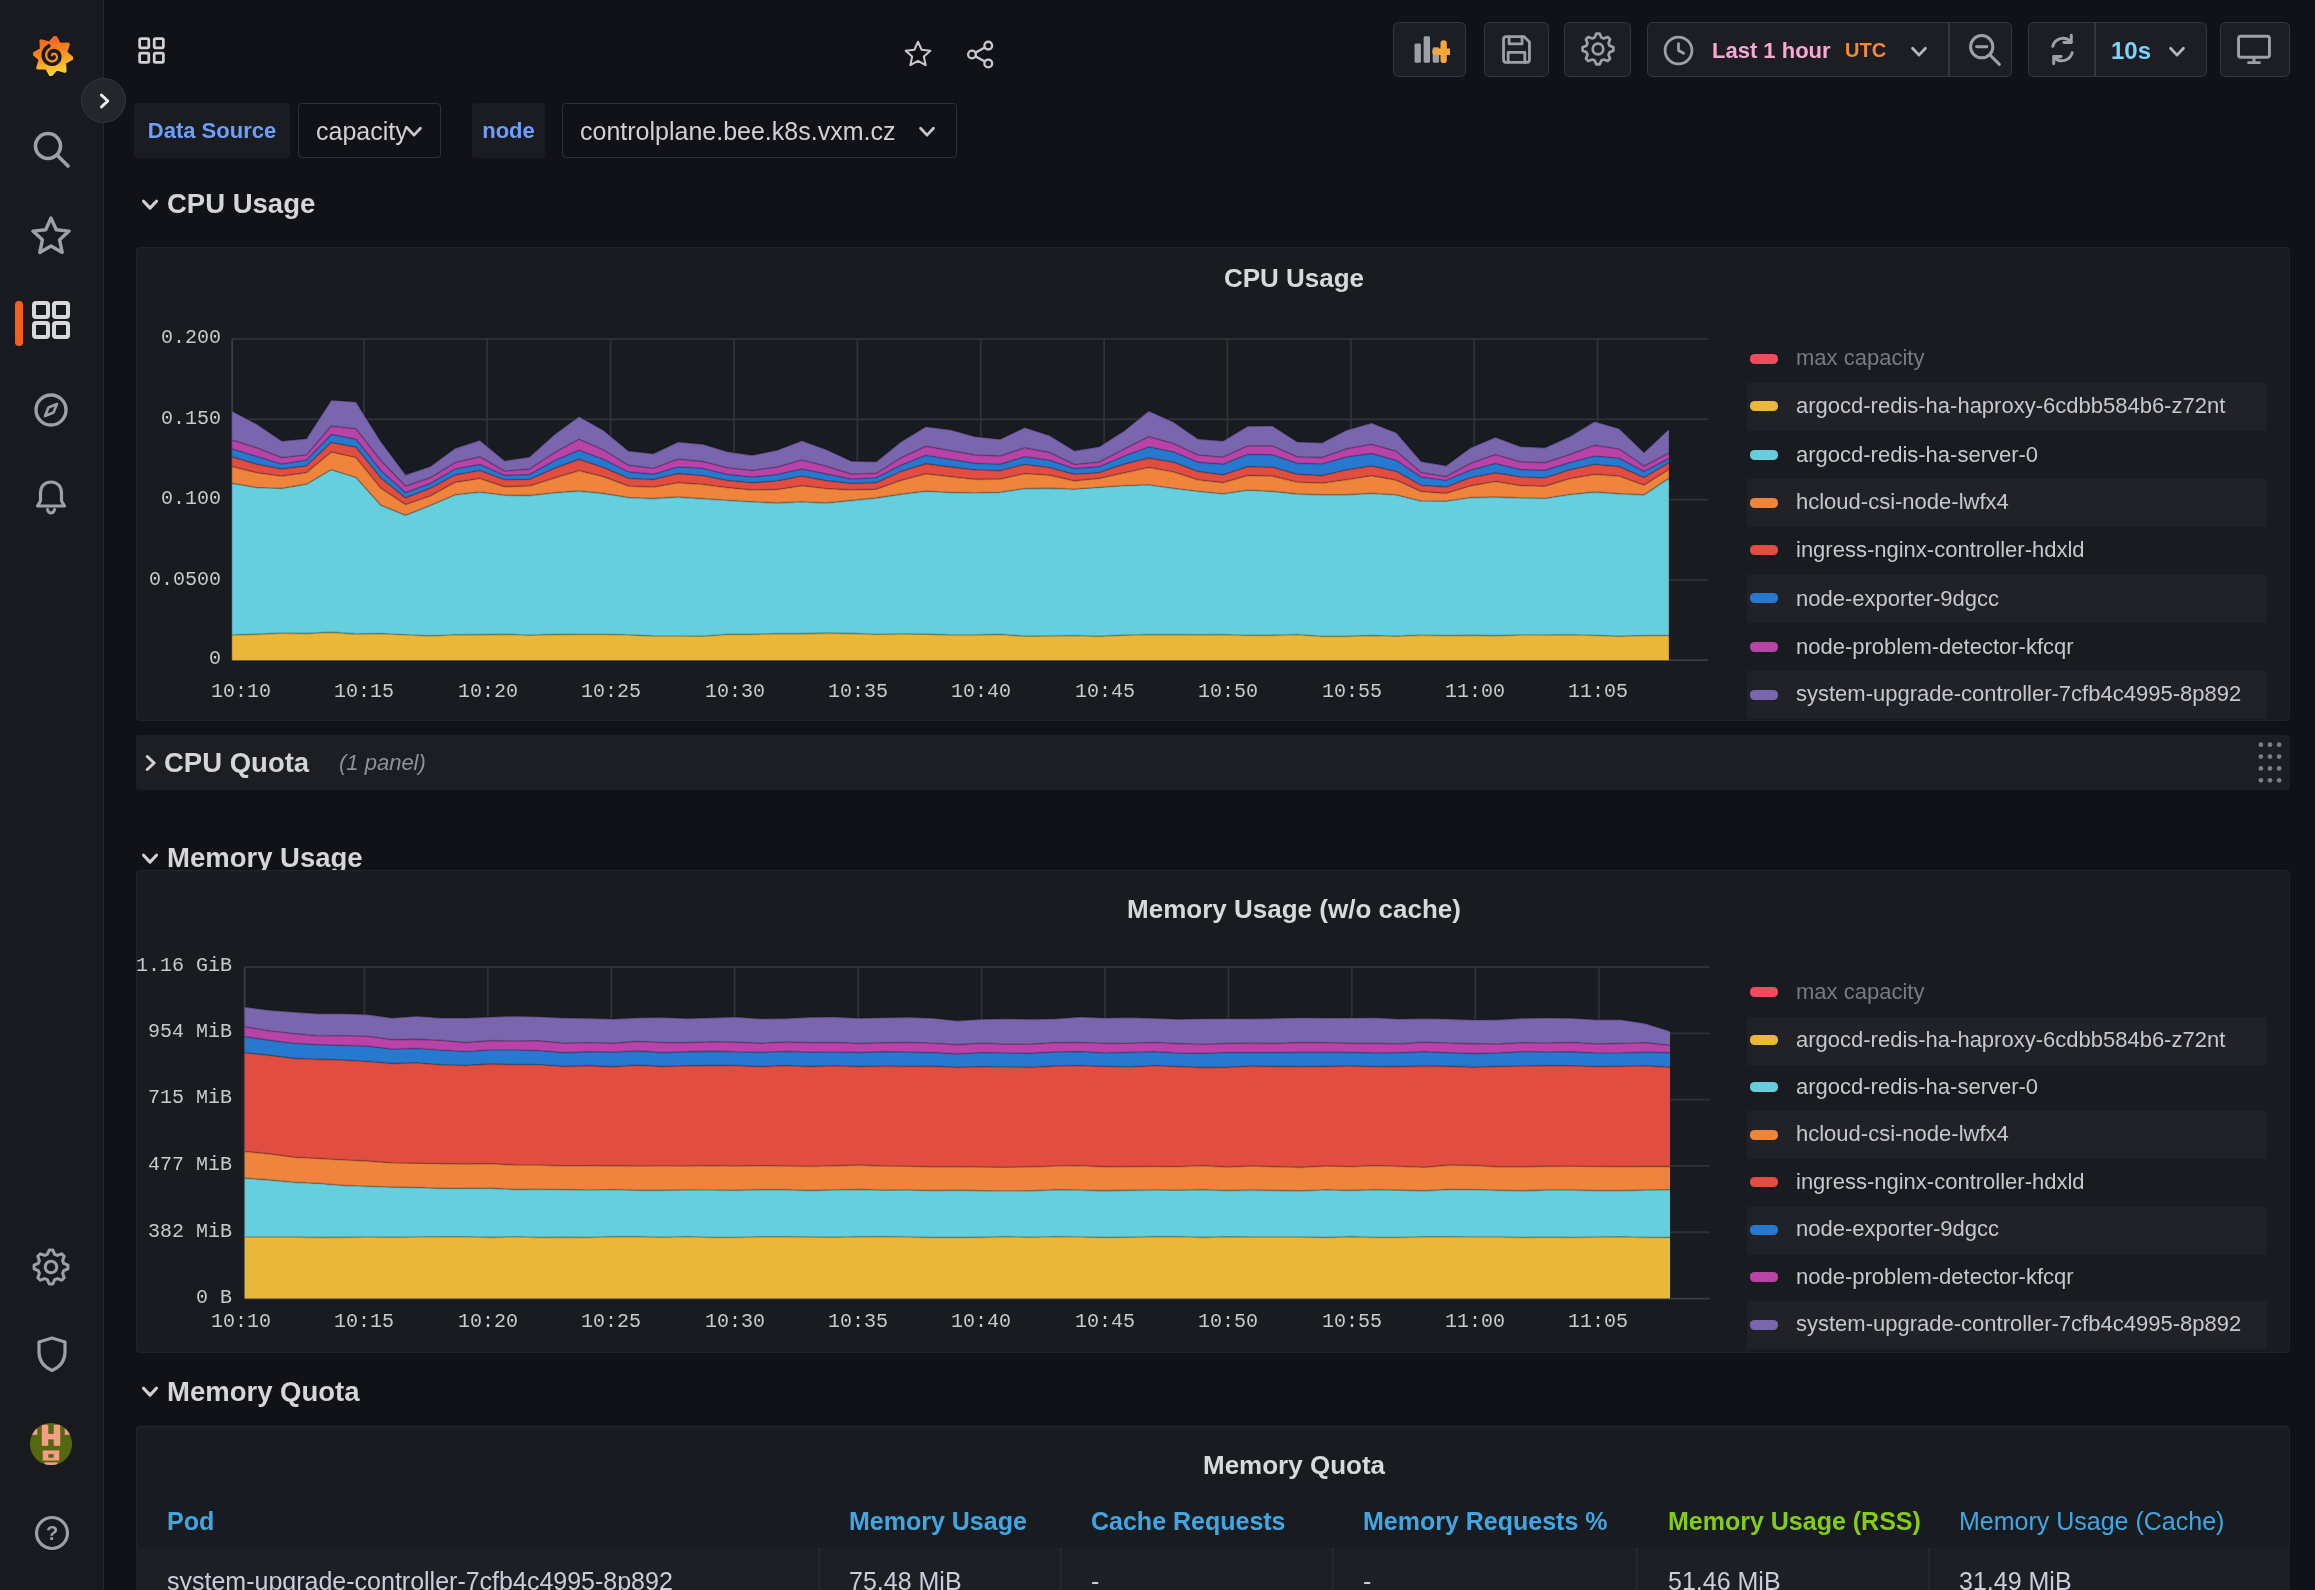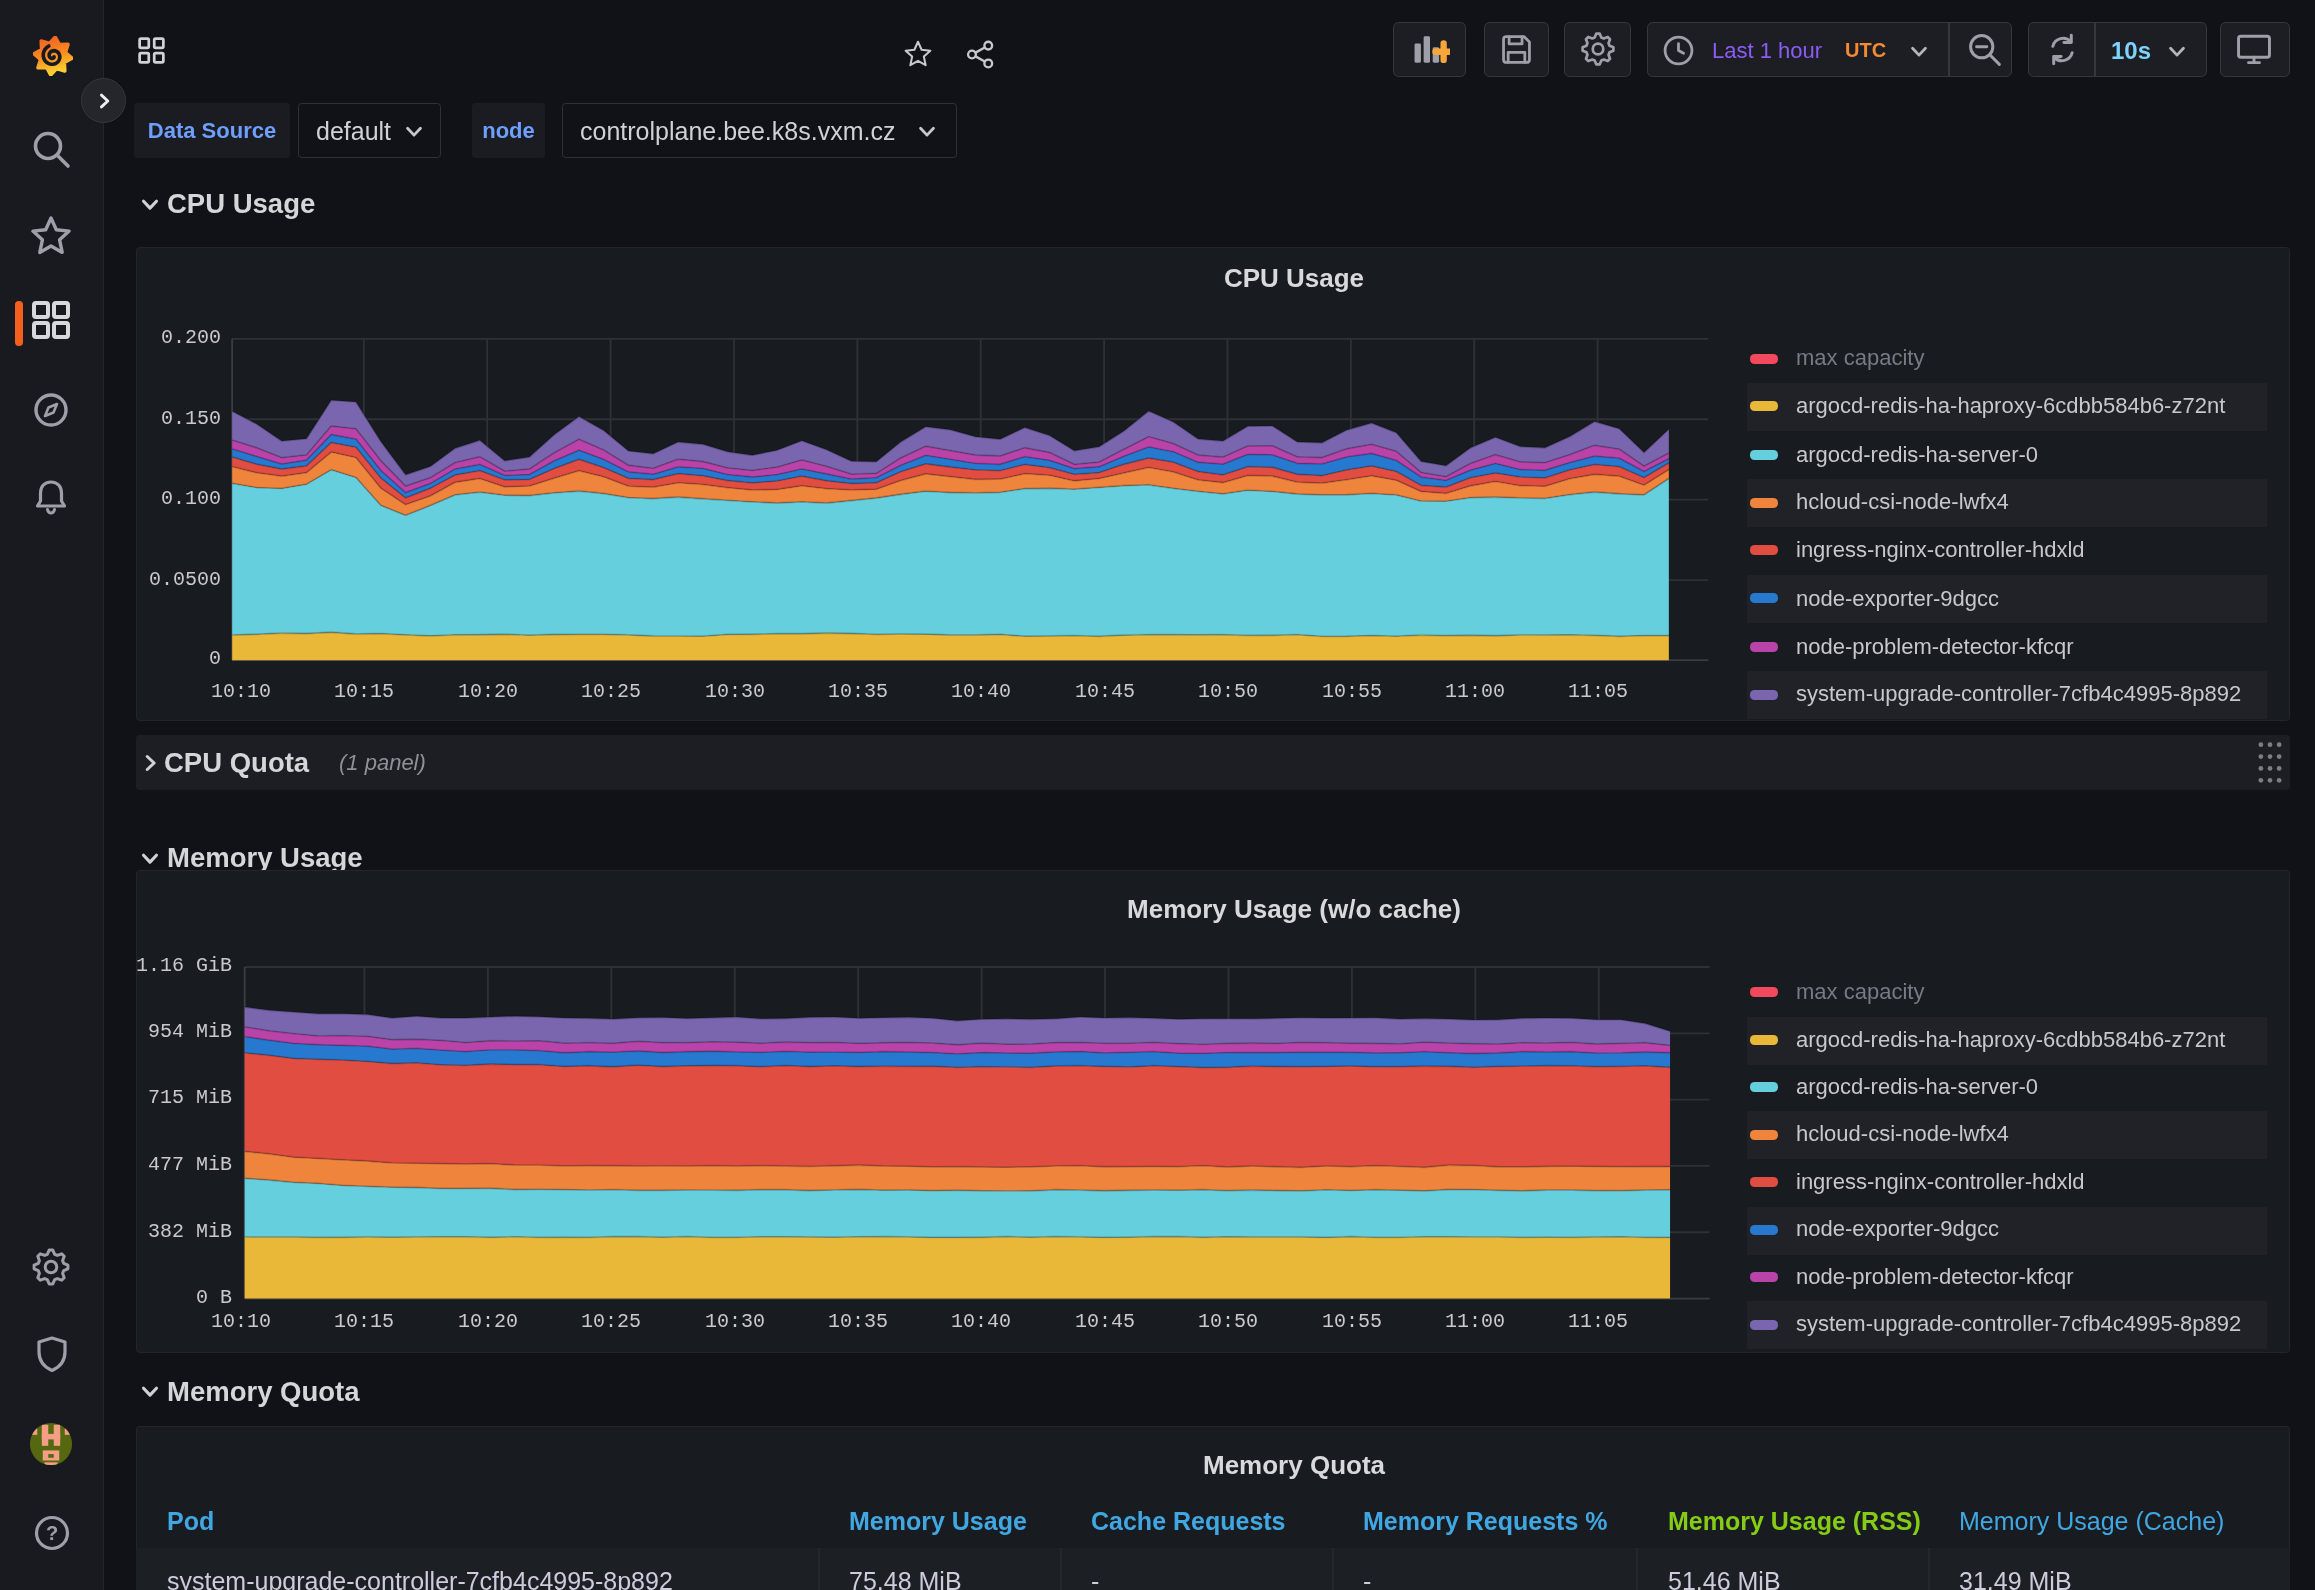--- a/index.html
+++ b/index.html
@@ -113,21 +113,21 @@
 <div class="btn" style="left:1564px;width:67px"></div>
 <svg style="position:absolute;left:1578px;top:29px" width="40" height="40" viewBox="0 0 44 44" fill="none" stroke-linecap="round" stroke-linejoin="round">
       <path d="M20.2,5.1 L23.8,5.1 L25.7,9.3 L28.3,10.4 L32.7,8.8 L35.2,11.3 L33.6,15.7 L34.7,18.3 L38.9,20.2 L38.9,23.8 L34.7,25.7 L33.6,28.3 L35.2,32.7 L32.7,35.2 L28.3,33.6 L25.7,34.7 L23.8,38.9 L20.2,38.9 L18.3,34.7 L15.7,33.6 L11.3,35.2 L8.8,32.7 L10.4,28.3 L9.3,25.7 L5.1,23.8 L5.1,20.2 L9.3,18.3 L10.4,15.7 L8.8,11.3 L11.3,8.8 L15.7,10.4 L18.3,9.3 Z" stroke="#9da0a8" stroke-width="3" fill="none" stroke-linejoin="round"></path>
       <circle cx="22" cy="22" r="5.8" stroke="#9da0a8" stroke-width="3" fill="none"></circle>
     </svg>
 <div class="btn" style="left:1647px;width:365px"></div>
 <svg style="position:absolute;left:1660px;top:32px" width="37" height="37" viewBox="0 0 40 40" fill="none" stroke-linecap="round" stroke-linejoin="round">
       <circle cx="20" cy="20" r="14.5" stroke="#9da0a8" stroke-width="3"></circle>
       <path d="M20 12.5 L20 20 L25.5 23" stroke="#9da0a8" stroke-width="3"></path>
     </svg>
-<div style="position:absolute;left:1712px;top:38px;font-size:22px;font-weight:400;color:#8b5cf6">Last 1 hour</div>
+<div style="position:absolute;left:1712px;top:38px;font-size:22px;font-weight:700;color:#f9a8d4">Last 1 hour</div>
 <div style="position:absolute;left:1845px;top:39px;font-size:20px;font-weight:700;color:#f58a33">UTC</div>
 <svg style="position:absolute;left:1907px;top:39px" width="24" height="24" viewBox="0 0 26 26" fill="none" stroke-linecap="round" stroke-linejoin="round">
       <path d="M6 10 L13 17.5 L20 10" stroke="#b4b6bc" stroke-width="3"></path>
     </svg>
 <div style="position:absolute;left:1948px;top:23px;width:1.8px;height:53px;background:#34373d"></div>
 <svg style="position:absolute;left:1965px;top:30px" width="39" height="39" viewBox="0 0 42 42" fill="none" stroke-linecap="round" stroke-linejoin="round">
       <circle cx="18" cy="18" r="12" stroke="#9da0a8" stroke-width="3.2"></circle>
       <line x1="12.5" y1="18" x2="23.5" y2="18" stroke="#9da0a8" stroke-width="3.2"></line>
       <line x1="27" y1="27" x2="37" y2="37" stroke="#9da0a8" stroke-width="3.2"></line>
     </svg>
@@ -145,21 +145,21 @@
     </svg>
 <div class="btn" style="left:2220px;width:70px"></div>
 <svg style="position:absolute;left:2234px;top:29px" width="40" height="40" viewBox="0 0 44 44" fill="none" stroke-linecap="round" stroke-linejoin="round">
       <rect x="5" y="8" width="34" height="23" rx="2.5" stroke="#9da0a8" stroke-width="3.2"></rect>
       <line x1="16" y1="37" x2="28" y2="37" stroke="#9da0a8" stroke-width="3.2"></line>
       <line x1="22" y1="31" x2="22" y2="37" stroke="#9da0a8" stroke-width="3.2"></line>
     </svg>
 <div class="vbox" style="left:134px;width:156px;background:#1a1c21"></div>
 <div style="position:absolute;left:134px;top:118px;width:156px;text-align:center;font-size:22px;font-weight:700;color:#6e9fff">Data Source</div>
 <div class="vbox" style="left:298px;width:143px;border:1.5px solid #2e3238"></div>
-<div style="position:absolute;left:316px;top:117px;font-size:25px;color:#d0d1d6">default</div>
+<div style="position:absolute;left:316px;top:117px;font-size:25px;color:#d0d1d6">capacity</div>
 <svg style="position:absolute;left:402px;top:119px" width="24" height="24" viewBox="0 0 26 26" fill="none" stroke-linecap="round" stroke-linejoin="round">
       <path d="M6 10 L13 17.5 L20 10" stroke="#c7c8ce" stroke-width="3"></path>
     </svg>
 <div class="vbox" style="left:472px;width:73px;background:#1a1c21"></div>
 <div style="position:absolute;left:472px;top:118px;width:73px;text-align:center;font-size:22px;font-weight:700;color:#6e9fff">node</div>
 <div class="vbox" style="left:562px;width:395px;border:1.5px solid #2e3238"></div>
 <div style="position:absolute;left:580px;top:117px;font-size:25px;color:#d0d1d6">controlplane.bee.k8s.vxm.cz</div>
 <svg style="position:absolute;left:915px;top:119px" width="24" height="24" viewBox="0 0 26 26" fill="none" stroke-linecap="round" stroke-linejoin="round">
       <path d="M6 10 L13 17.5 L20 10" stroke="#c7c8ce" stroke-width="3"></path>
     </svg>

